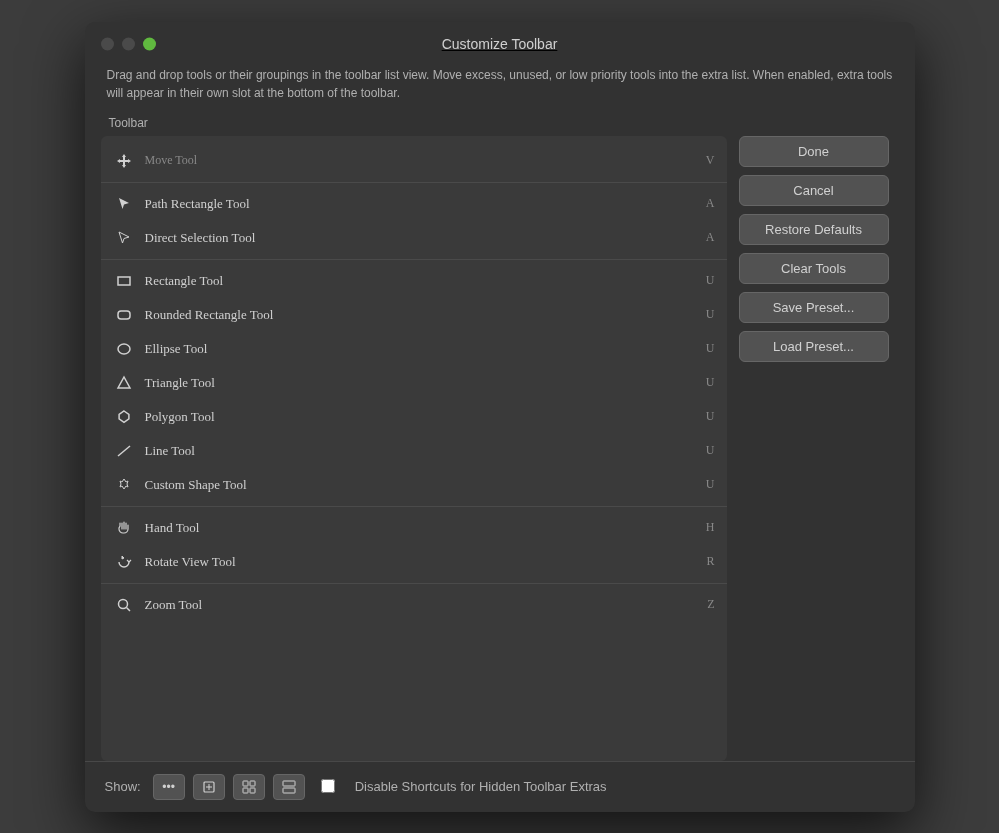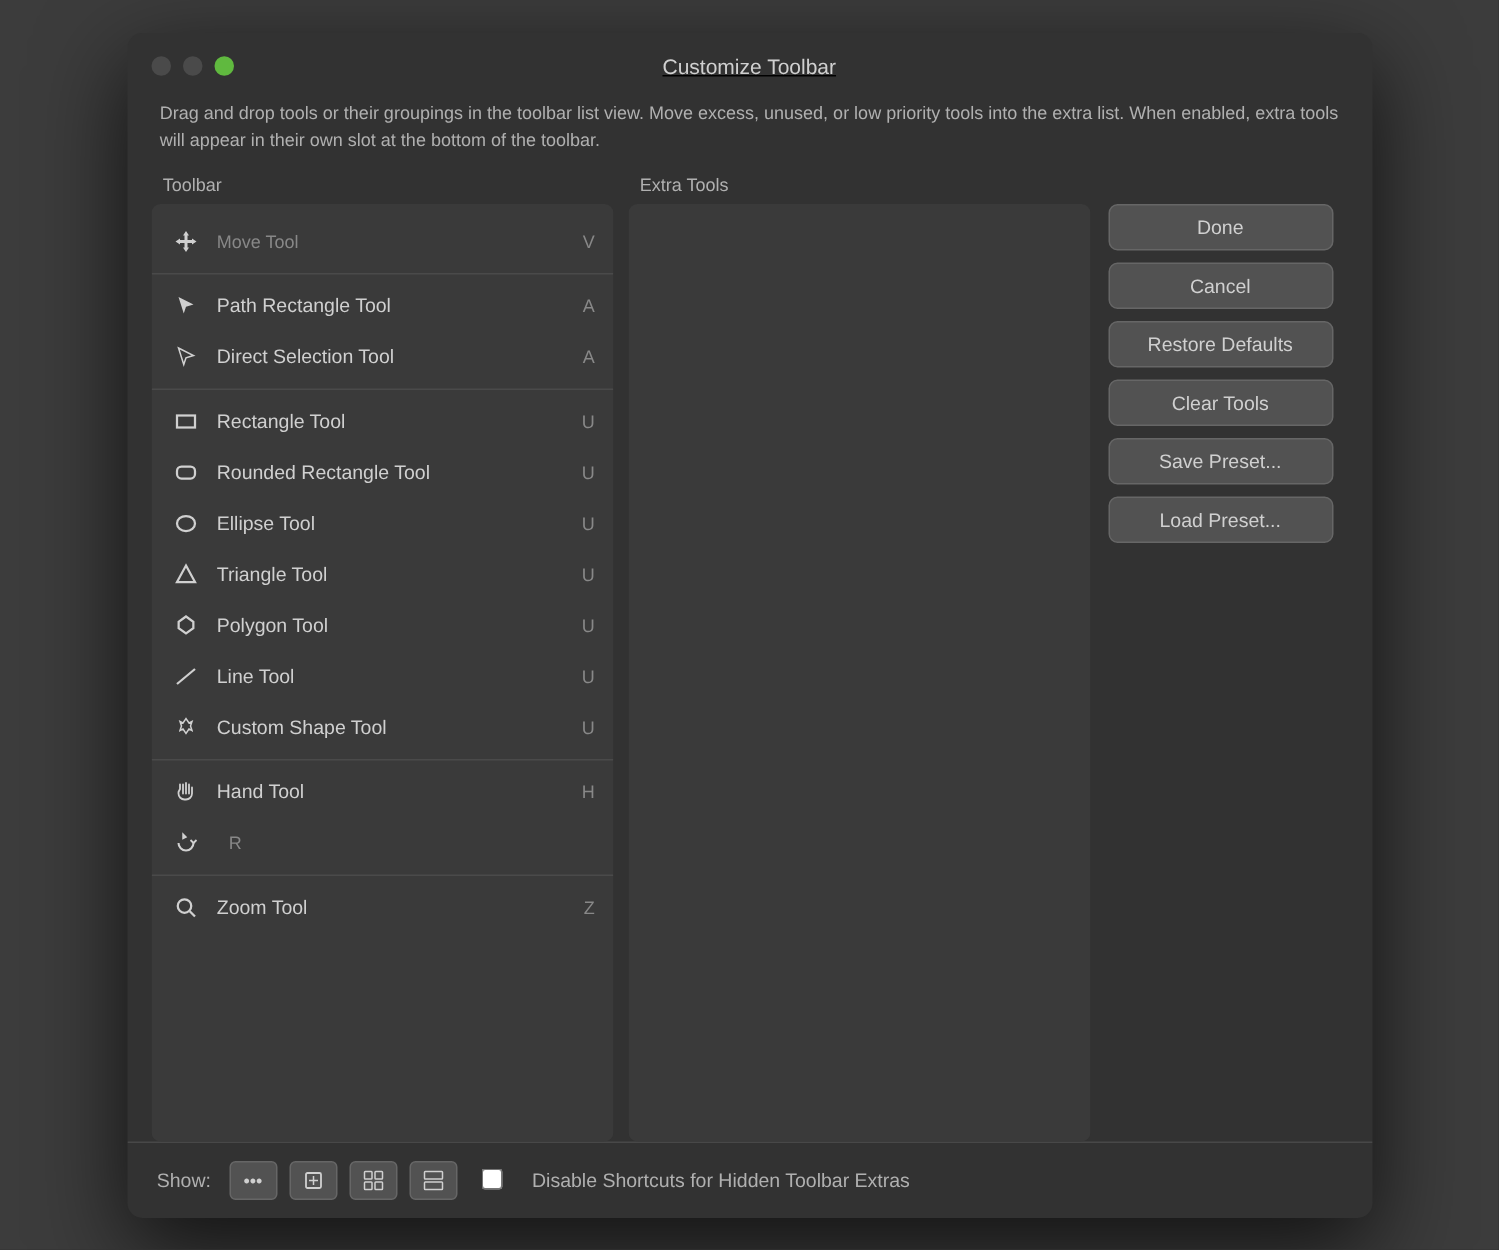--- a/index.html
+++ b/index.html
@@ -103,20 +103,21 @@
       overflow: hidden;
       display: flex;
       flex-direction: column;
       position: relative;
     }
 
     .toolbar-scroll {
       overflow-y: auto;
       flex: 1;
       padding: 4px 0;
+      font-family: Liberation Serif, serif;
     }
 
     .toolbar-scroll::-webkit-scrollbar {
       width: 8px;
     }
     .toolbar-scroll::-webkit-scrollbar-track {
       background: transparent;
     }
     .toolbar-scroll::-webkit-scrollbar-thumb {
       background: #666;
@@ -394,20 +395,21 @@
                 <span class="tool-shortcut">H</span>
               </div>
               <div class="tool-row">
                 <span class="tool-icon">
                   <svg viewBox="0 0 16 16" fill="none">
                     <path d="M13 8A5 5 0 113 8" stroke="#d0d0d0" stroke-width="1.4" fill="none"></path>
                     <path d="M13 8l-2-2M13 8l2-2" stroke="#d0d0d0" stroke-width="1.2"></path>
                     <path d="M6 2v3l2-1-2-2z" stroke="#d0d0d0" stroke-width="1" fill="#d0d0d0"></path>
                   </svg>
                 </span>
+                <span class="tool-label">Rotate View Tool</span>
                 <span class="tool-shortcut">R</span>
               </div>
             </div>
 
             <div class="tool-group">
               <div class="tool-row">
                 <span class="tool-icon">
                   <svg viewBox="0 0 16 16" fill="none">
                     <circle cx="7" cy="7" r="4.5" stroke="#d0d0d0" stroke-width="1.5" fill="none"></circle>
                     <line x1="10.5" y1="10.5" x2="14" y2="14" stroke="#d0d0d0" stroke-width="1.5"></line>
@@ -415,24 +417,20 @@
                 </span>
                 <span class="tool-label">Zoom Tool</span>
                 <span class="tool-shortcut">Z</span>
               </div>
             </div>
 
           </div>
         </div>
       </div>
 
-      <div class="column">
-        <div class="column-header">Extra Tools</div>
-        <div class="extra-panel toolbar-panel"></div>
-      </div>
     </div>
 
     <div class="right-panel">
       <button class="action-btn">Done</button>
       <button class="action-btn">Cancel</button>
       <button class="action-btn">Restore Defaults</button>
       <button class="action-btn">Clear Tools</button>
       <button class="action-btn">Save Preset...</button>
       <button class="action-btn">Load Preset...</button>
     </div>

